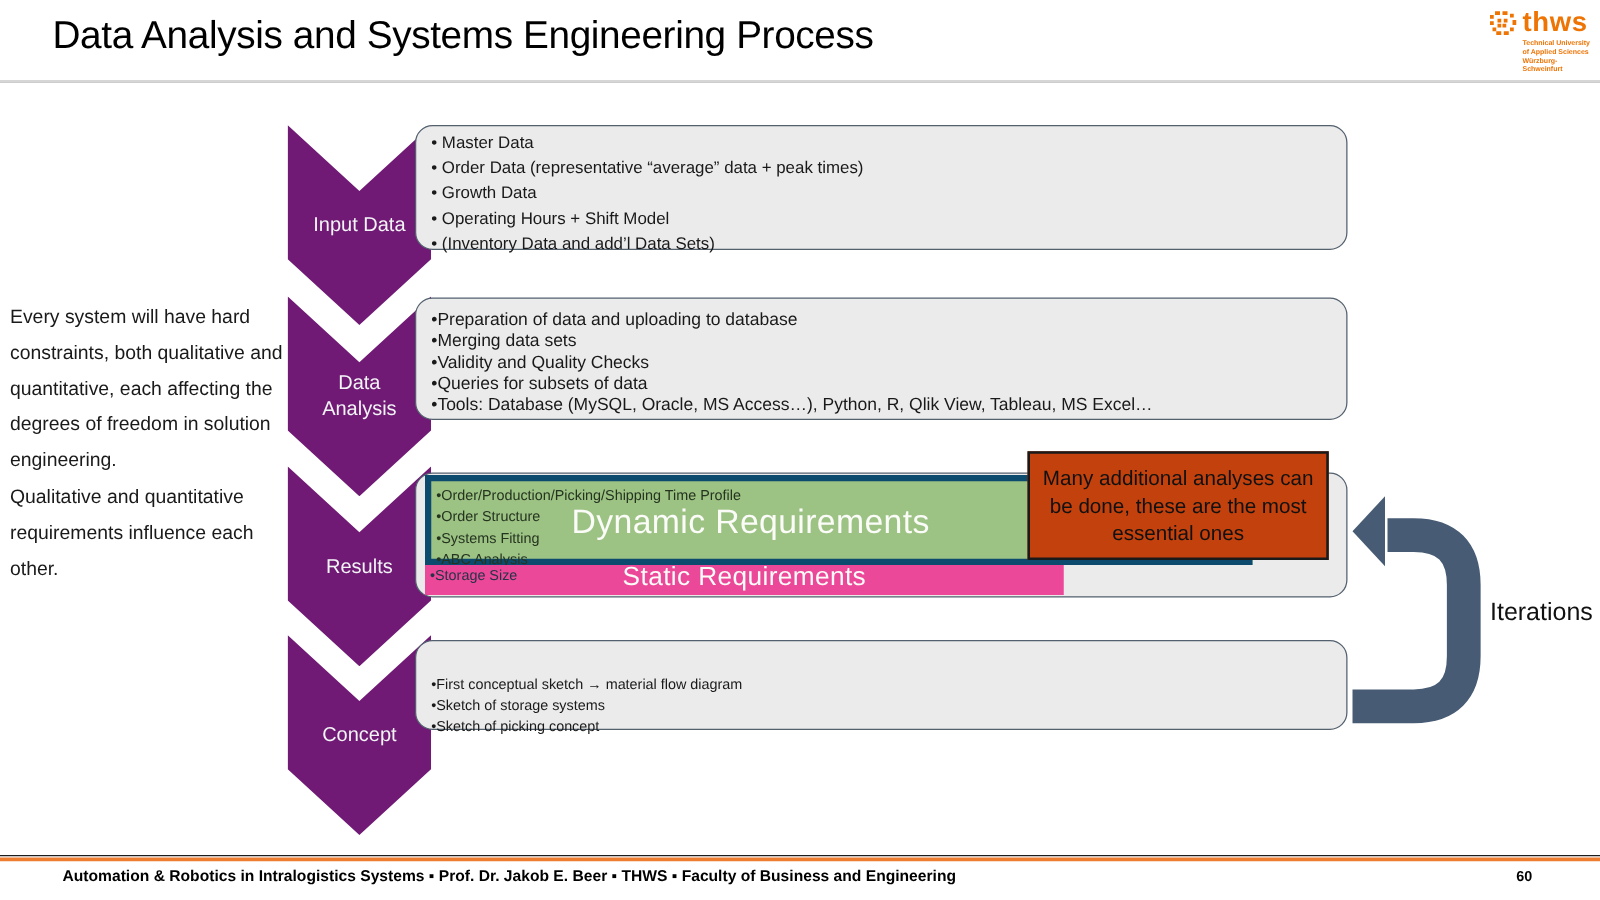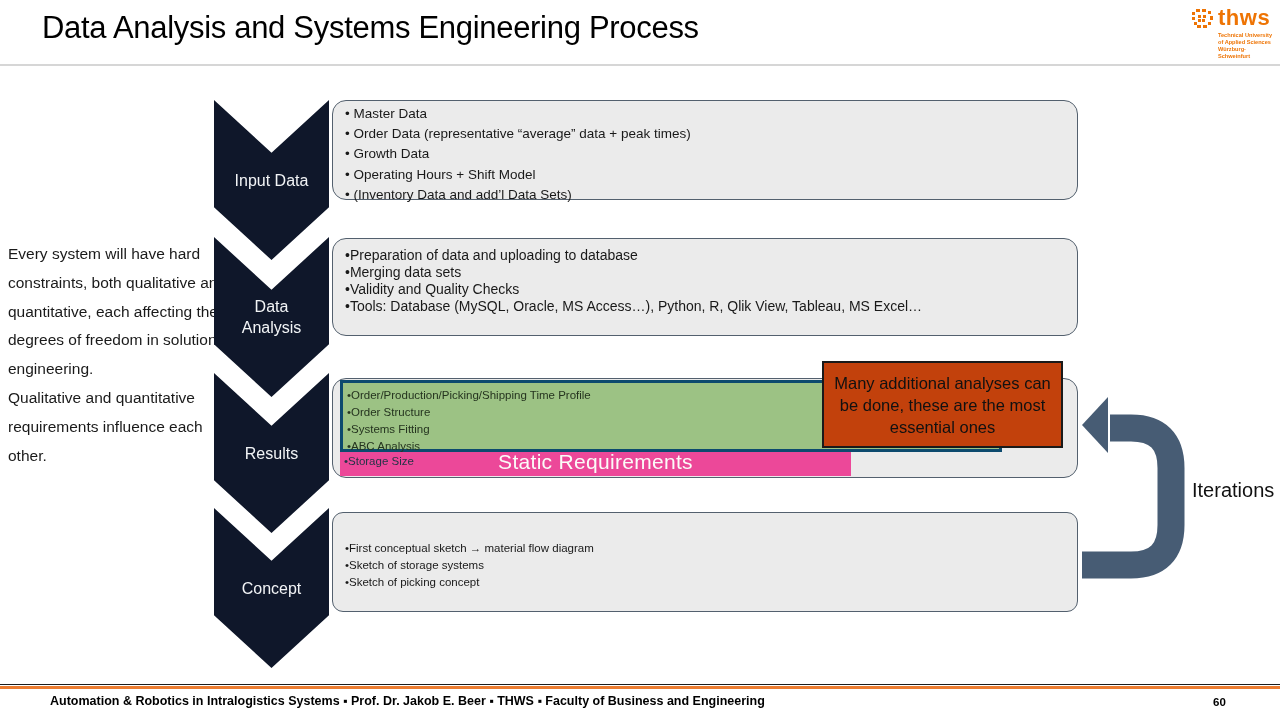--- a/index.html
+++ b/index.html
@@ -15,42 +15,42 @@
   .logo { position:absolute; left:1191px; top:8px; width:86px; color:#ee7404; }
   .logo-row { display:flex; align-items:flex-start; }
   .logo-word { font-size:22px; font-weight:700; line-height:20px; margin-left:4px; letter-spacing:0.5px; }
   .logo-sub { margin-left:27px; margin-top:1px; font-size:5.6px; font-weight:700; line-height:7px; }
 
   
   .side-note { position:absolute; left:8px; top:240px; width:218px; font-size:15.5px; line-height:28.8px; color:#1a1a1a; }
   .side-note p { margin:0; }
 
   
-  .chevron { position:absolute; left:214px; width:115px; height:160px; background:#0f172a;
+  .chevron { position:absolute; left:230px; width:115px; height:160px; background:#701a75;
              clip-path:polygon(0 0, 50% 33%, 100% 0, 100% 67%, 50% 100%, 0 67%); }
   .chevron .lbl { position:absolute; left:0; top:40px; width:100%; height:80px;
                   display:flex; align-items:center; justify-content:center; text-align:center;
                   color:#f2f4f6; font-size:16px; line-height:21px; padding:0 12px; }
   #chev-0 { top:100px; } #chev-1 { top:237px; } #chev-2 { top:373px; } #chev-3 { top:508px; }
 
   
   .panel { position:absolute; left:332px; width:746px; background:#ebebeb;
            border:1.5px solid #53606e; border-radius:14px; color:#191919; }
   #panel-0 { top:100px; height:100px; }
   #panel-1 { top:238px; height:98px; }
   #panel-2 { top:378px; height:100px; }
-  #panel-3 { top:512px; height:100px;border-radius:11px; }
+  #panel-3 { top:512px; height:72px; }
   .panel .bullets { padding-left:12px; }
   #panel-0 .bullets { padding-top:3px; font-size:13.5px; line-height:20.2px; }
   #panel-1 .bullets { padding-top:8px; font-size:14px; line-height:16.9px; }
   #panel-3 .bullets { padding-top:27px; font-size:11.5px; line-height:16.9px; }
 
   
   .green-box { position:absolute; left:340px; top:380px; width:662px; height:72px;
-               background:#9cc284; border:3px solid #0c4a6e; }
+               background:#9cc284; border:5px solid #0c4a6e; }
   .green-box .bullets { padding:4px 0 0 4px; font-size:11.5px; line-height:17px; color:#25341f; }
   .dynamic-lbl { position:absolute; left:0; top:17px; width:511px; text-align:center;
                  font-size:27px; font-weight:300; color:#fbfbf8; letter-spacing:0.3px; }
   .blue-bar { position:absolute; left:340px; top:452px; width:511px; height:24px; background:#ec4899; }
   .blue-bar .bullets { position:absolute; left:4px; top:3px; font-size:11.5px; color:#243447; }
   .static-lbl { position:absolute; left:0; top:-2px; width:100%; text-align:center;
                 font-size:21px; font-weight:300; color:#fbfbf8; letter-spacing:0.3px; }
 
   
   .callout { position:absolute; left:822px; top:361px; width:241px; height:87px;
@@ -133,34 +133,36 @@
         <div>• (Inventory Data and add’l Data Sets)</div>
       </div>
   </div>
 
   <div class="panel" id="panel-1">
     <div class="bullets">
 
     <div>•Preparation of data and uploading to database</div>
         <div>•Merging data sets</div>
         <div>•Validity and Quality Checks</div>
+        <div>•Queries for subsets of data</div>
         <div>•Tools: Database (MySQL, Oracle, MS Access…), Python, R, Qlik View, Tableau, MS Excel…</div>
       </div>
   </div>
 
   <div class="panel" id="panel-2"></div>
 
   <div class="green-box">
     <div class="bullets">
 
     <div>•Order/Production/Picking/Shipping Time Profile</div>
         <div>•Order Structure</div>
         <div>•Systems Fitting</div>
         <div>•ABC Analysis</div>
       </div>
+    <div class="dynamic-lbl">Dynamic Requirements</div>
   </div>
 
   <div class="blue-bar">
     <div class="bullets">
 
     <div>•Storage Size</div>
       </div>
     <div class="static-lbl">Static Requirements</div>
   </div>
 

